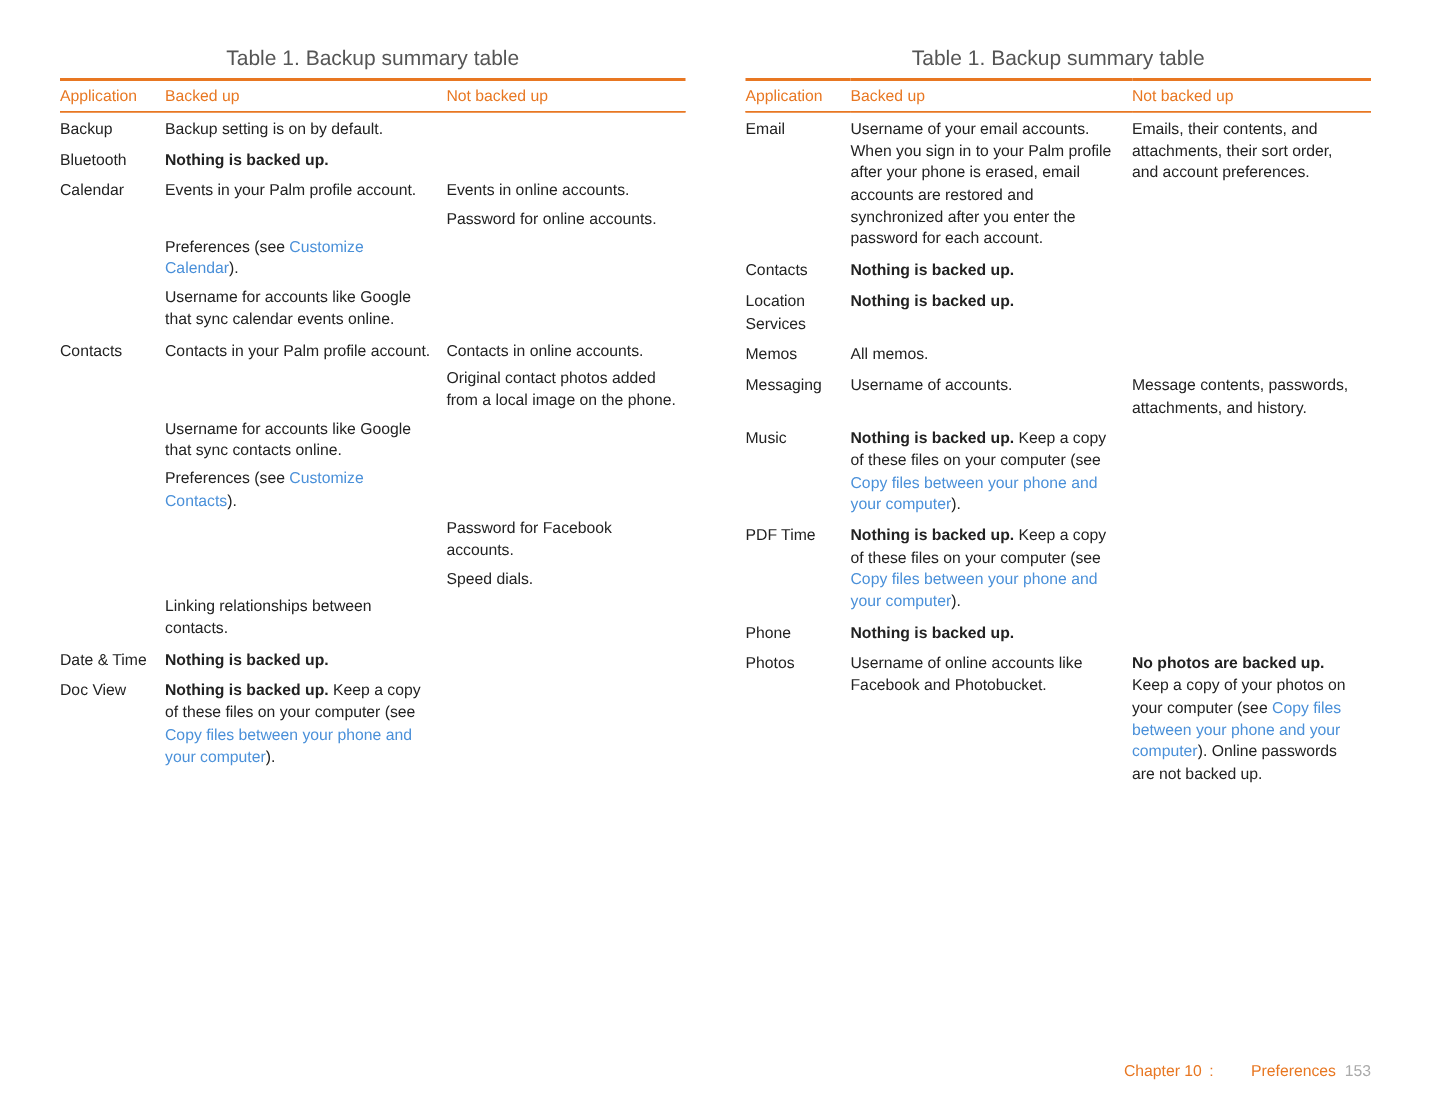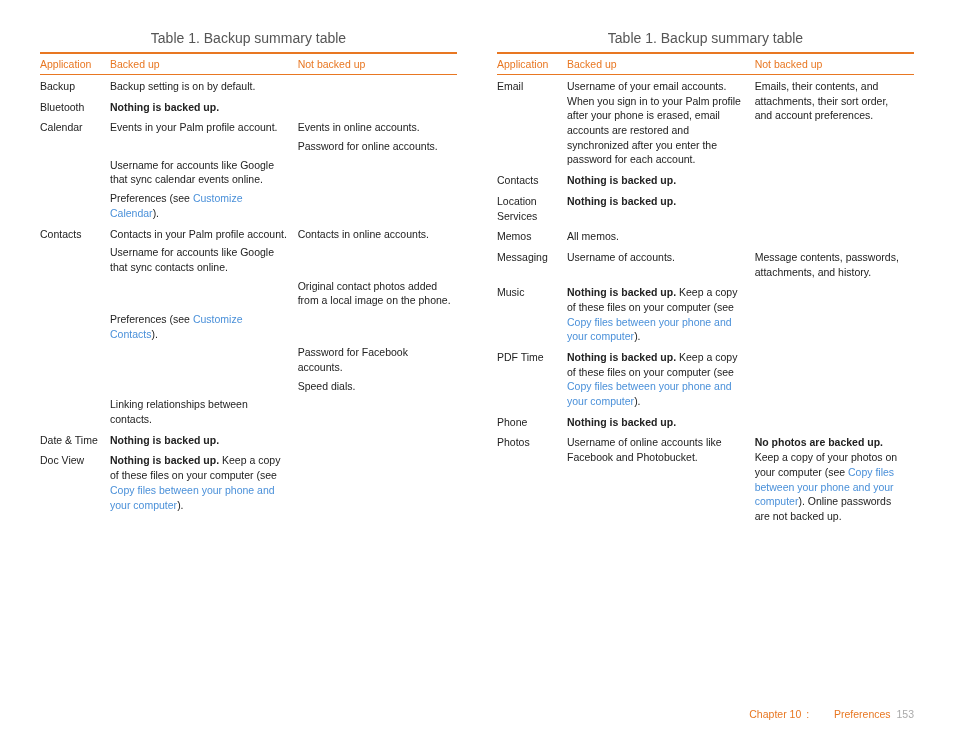--- a/index.html
+++ b/index.html
@@ -106,43 +106,43 @@
           <td>Events in your Palm profile account.</td>
           <td>Events in online accounts.</td>
         </tr>
         <tr class="sub-row">
           <td></td>
           <td></td>
           <td>Password for online accounts.</td>
         </tr>
         <tr class="sub-row">
           <td></td>
+          <td>Preferences (see <a class="link">Customize Calendar</a>).</td>
+          <td></td>
+        </tr>
+        <tr class="sub-row">
+          <td></td>
           <td>Username for accounts like Google that sync calendar events online.</td>
-          <td></td>
-        </tr>
-        <tr class="sub-row">
-          <td></td>
-          <td>Preferences (see <a class="link">Customize Calendar</a>).</td>
           <td></td>
         </tr>
 
         <tr>
           <td>Contacts</td>
           <td>Contacts in your Palm profile account.</td>
           <td>Contacts in online accounts.</td>
         </tr>
         <tr class="sub-row">
           <td></td>
+          <td></td>
+          <td>Original contact photos added from a local image on the phone.</td>
+        </tr>
+        <tr class="sub-row">
+          <td></td>
           <td>Username for accounts like Google that sync contacts online.</td>
           <td></td>
-        </tr>
-        <tr class="sub-row">
-          <td></td>
-          <td></td>
-          <td>Original contact photos added from a local image on the phone.</td>
         </tr>
         <tr class="sub-row">
           <td></td>
           <td>Preferences (see <a class="link">Customize Contacts</a>).</td>
           <td></td>
         </tr>
         <tr class="sub-row">
           <td></td>
           <td></td>
           <td>Password for Facebook accounts.</td>

